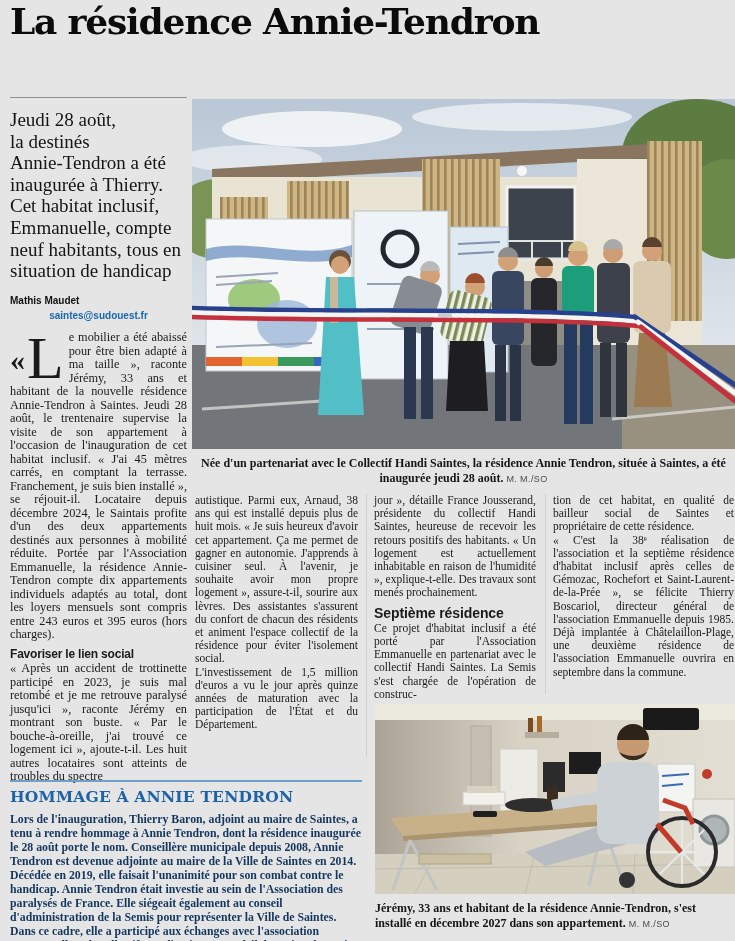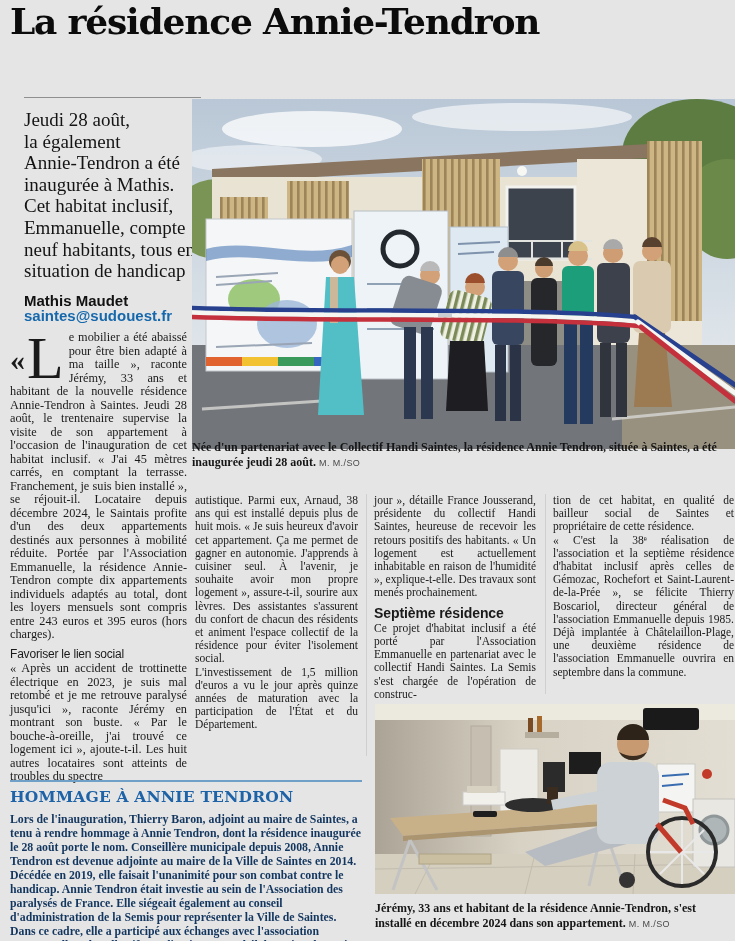--- a/index.html
+++ b/index.html
@@ -5,40 +5,40 @@
   html,body { margin:0; padding:0; background:#ffffff; }
   .page { position:relative; width:735px; height:941px; background:#e5e5e5;
           font-family:"Liberation Serif", serif; color:#1a1a1a; overflow:hidden; }
 
   
   .headline { position:absolute; left:10px; top:1px; width:725px;
               font-family:"DejaVu Serif", serif; font-weight:bold;
               font-size:36px; line-height:41px; letter-spacing:-1.2px; color:#0b0b0b; }
 
   
-  .left-col { position:absolute; left:24px; top:97px; width:177px; }
+  .left-col { position:absolute; left:10px; top:97px; width:177px; }
   .toprule { border-top:1px solid #8f8f8f; height:0; }
   .standfirst { margin-top:11px; font-size:19px; line-height:21.6px; color:#141414; }
   .byline-block { margin-top:11px; font-family:"Liberation Sans", sans-serif;
-                  font-weight:bold; font-size:15px; line-height:15px; color:#111; }
-  .byline-email { color:#1668ad; }
+                  font-weight:bold; font-size:10px; line-height:15px; color:#111; }
+  .byline-email { color:#1668ad;text-align:center; }
 
   .lede { position:absolute; left:10px; top:331px; width:177px;
           font-size:12.3px; line-height:13.5px; text-align:justify; }
   .dropcap-wrap { float:left; height:52px; margin:2px 5px 0 0; }
   .dc-quote { font-size:30px; line-height:30px; vertical-align:top; position:relative; top:12px; margin-right:2px; font-weight:bold; }
   .dc-letter { font-size:60px; line-height:50px; font-family:"Liberation Serif", serif; }
-  .subhead { font-family:"Liberation Sans", sans-serif; font-weight:normal;
+  .subhead { font-family:"Liberation Sans", sans-serif; font-weight:bold;
              font-size:12px; letter-spacing:-0.2px; margin:6px 0 1px; text-align:left; }
   .lede p, .col p { margin:0; }
 
   
   .main-photo { position:absolute; left:192px; top:99px; width:543px; height:350px; background:#cfd8de; }
   .caption { font-weight:bold; font-size:12px; line-height:15.2px; color:#151515; text-align:left; }
-  .main-caption { position:absolute; left:192px; top:440px; width:543px; }
+  .main-caption { position:absolute; left:192px; top:456px; width:543px;text-align:center; }
   .credit { font-weight:normal; font-family:"Liberation Sans", sans-serif;
             font-size:9px; color:#4a4a4a; letter-spacing:0.4px; }
 
   
   .col { position:absolute; top:494px; font-size:11.5px; line-height:13.2px; text-align:justify; }
   .col2 { left:195px; width:163px; }
   .col3 { left:374px; width:162px; }
   .col4 { left:553px; width:181px; }
   .subhead-sm { font-family:"Liberation Sans", sans-serif; font-weight:bold;
                 font-size:14px; margin:7px 0 2px; text-align:left; letter-spacing:-0.1px; }
@@ -66,40 +66,40 @@
 <div class="page">
 
   <h1 class="headline" style="margin:0;">
     <span>La résidence Annie-Tendron</span><br>
   </h1>
 
   <div class="left-col">
     <div class="toprule"></div>
     <div class="standfirst">
       <div>Jeudi 28 août,</div>
-      <div>la également</div>
+      <div>la destinés</div>
       <div>Annie-Tendron a été</div>
-      <div>inaugurée à Mathis.</div>
+      <div>inaugurée à Thierry.</div>
       <div>Cet habitat inclusif,</div>
       <div>Emmanuelle, compte</div>
       <div>neuf habitants, tous en</div>
       <div>situation de handicap</div>
     </div>
     <div class="byline-block">
       <div>Mathis Maudet</div>
       <div class="byline-email">saintes@sudouest.fr</div>
     </div>
   </div>
 
   <div class="lede">
     <p>
       <span class="dropcap-wrap"><span class="dc-quote">«</span><span class="dc-letter">L</span></span><span>e mobilier a été abaissé pour être bien adapté à ma taille », raconte Jérémy, 33 ans et habitant de la nouvelle résidence Annie-Tendron à Saintes. Jeudi 28 août, le trentenaire supervise la visite de son appartement à l'occasion de l'inauguration de cet habitat inclusif. « J'ai 45 mètres carrés, en comptant la terrasse. Franchement, je suis bien installé », se réjouit-il. Locataire depuis décembre 2024, le Saintais profite d'un des deux appartements destinés aux personnes à mobilité réduite. Portée par l'Association Emmanuelle, la résidence Annie-Tendron compte dix appartements individuels adaptés au total, dont les loyers mensuels sont compris entre 243 euros et 395 euros (hors charges).</span>
     </p>
     <div class="subhead">Favoriser le lien social</div>
-    <p>« Après un accident de trottinette électrique en 2023, je suis mal retombé et je me retrouve paralysé jusqu'ici », raconte Jérémy en montrant son buste. « Par le bouche-à-oreille, j'ai trouvé ce logement ici », ajoute-t-il. Les huit autres locataires sont atteints de troubles du spectre</p>
+    <p>« Après un accident de trottinette participé en 2023, je suis mal retombé et je me retrouve paralysé jusqu'ici », raconte Jérémy en montrant son buste. « Par le bouche-à-oreille, j'ai trouvé ce logement ici », ajoute-t-il. Les huit autres locataires sont atteints de troubles du spectre</p>
   </div>
 
   <div class="main-photo">
     <svg width="543" height="350" viewBox="0 0 543 350">
       <defs>
         <linearGradient id="sky" x1="0" y1="0" x2="0" y2="1">
           <stop offset="0" stop-color="#b9c7d6"></stop>
             <stop offset="1" stop-color="#eef1f2"></stop>
         </linearGradient>
         <pattern id="slats" width="7" height="10" patternUnits="userSpaceOnUse">
@@ -343,17 +343,17 @@
         <g stroke="#c23b2a" stroke-width="5" fill="none">
           <path d="M288,96 L310,104 L318,120"></path>
             <path d="M282,120 L306,148"></path>
         </g>
         <circle cx="252" cy="176" r="8" fill="#333"></circle>
       </g>
     </svg>
   </div>
 
   <div class="caption bottom-caption">
-    <span>Jérémy, 33 ans et habitant de la résidence Annie-Tendron, s'est installé en décembre 2024 dans son appartement.</span>
+    <span>Jérémy, 33 ans et habitant de la résidence Annie-Tendron, s'est installé en décembre 2027 dans son appartement.</span>
     <span class="credit">M. M./SO</span>
   </div>
 
 </div>
 
 </body></html>

